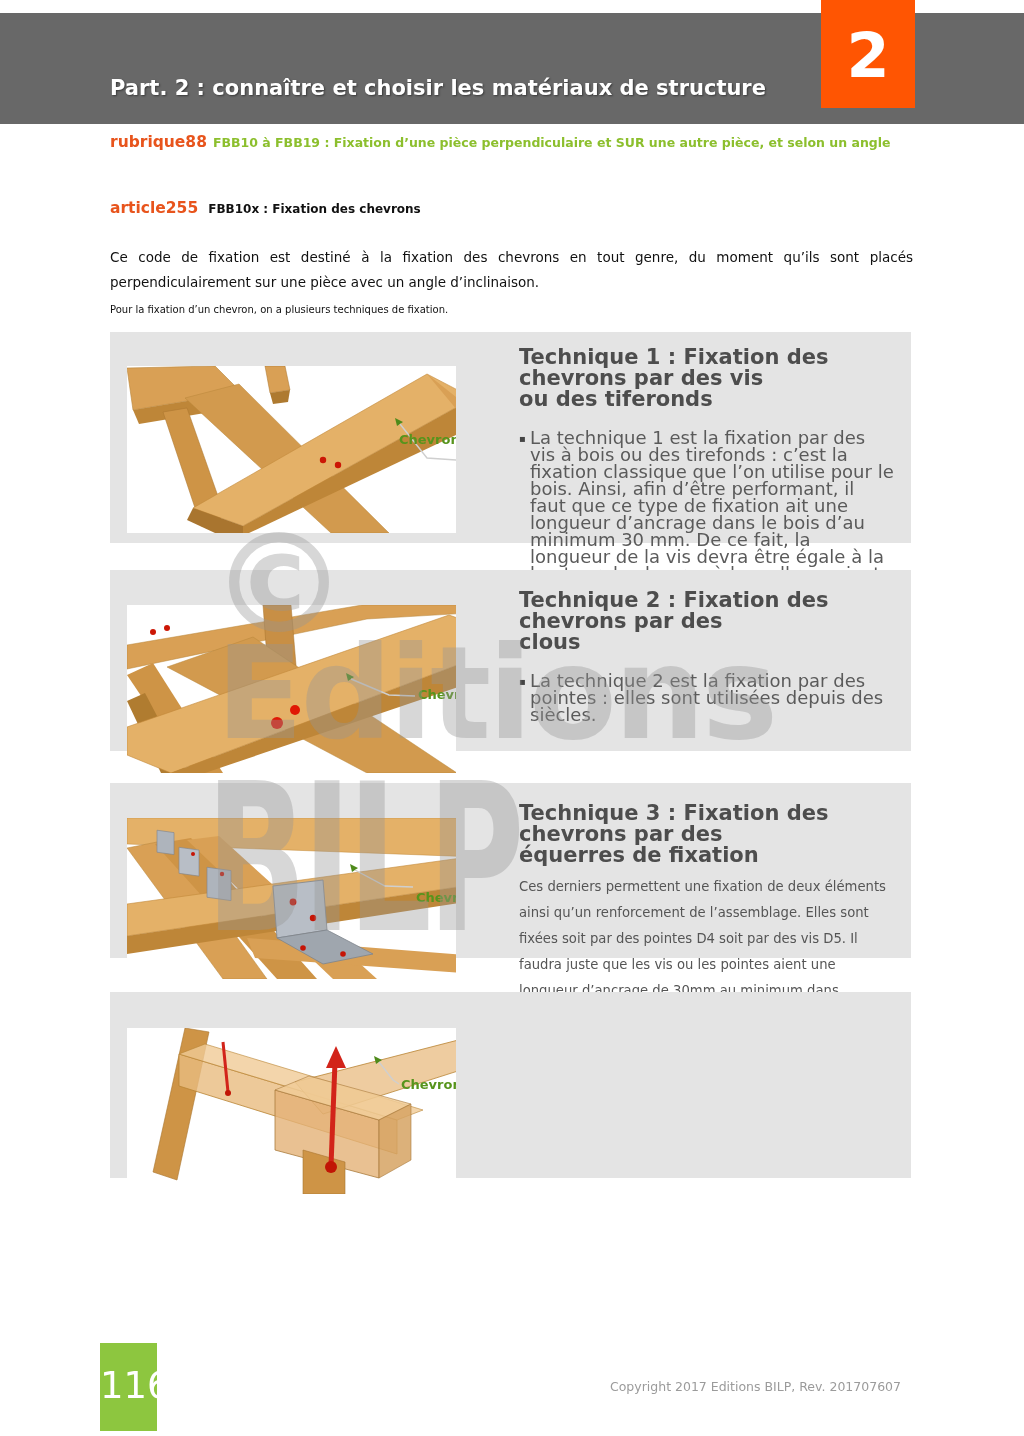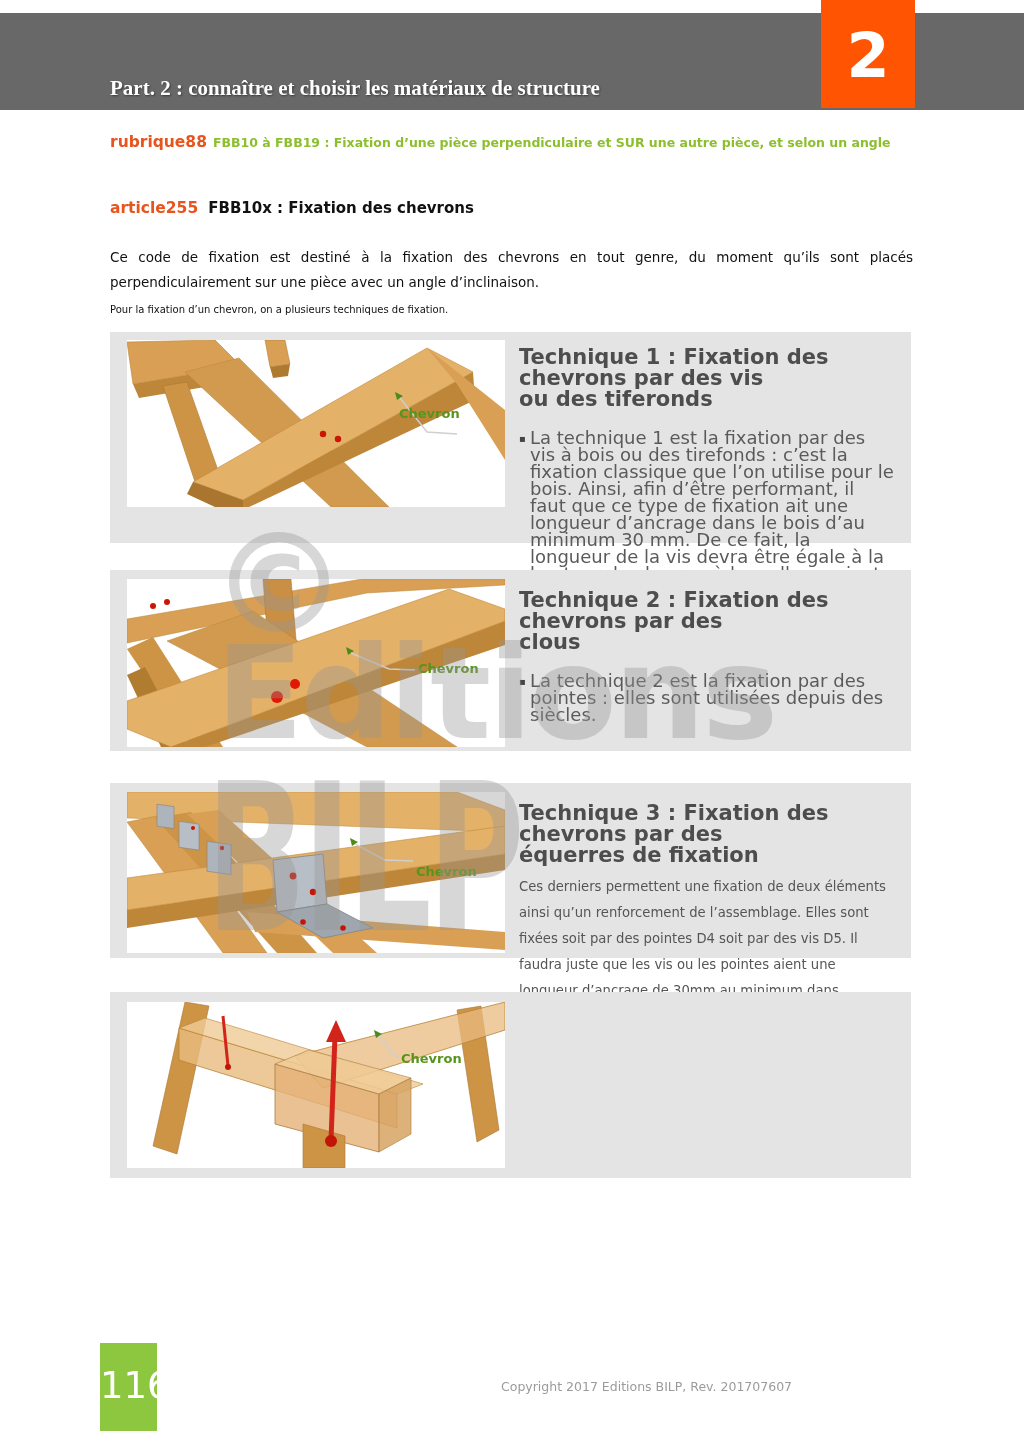--- a/index.html
+++ b/index.html
@@ -1,41 +1,41 @@
 <!DOCTYPE html>
 <html lang="fr"><head>
 <meta charset="utf-8">
 <style>
   html,body{margin:0;padding:0;background:#fff;}
   .page{position:relative;width:1024px;height:1436px;background:#fff;overflow:hidden;
         font-family:"DejaVu Sans","Liberation Sans",sans-serif;}
 
   
-  .header-bar{position:absolute;left:0;top:13px;width:1024px;height:97px;background:#686868;font-family:Liberation Serif, serif;}
+  .header-bar{position:absolute;left:0;top:13px;width:1024px;height:111px;background:#686868;}
   .header-title{position:absolute;left:110px;top:63px;color:#fff;font-size:21px;font-weight:bold;
                 text-shadow:1px 1px 2px rgba(0,0,0,.45);white-space:nowrap;}
   .chapter-box{position:absolute;left:821px;top:0;width:94px;height:108px;background:#FF5502;}
   .chapter-num{position:absolute;left:0;top:0;width:94px;height:108px;line-height:112px;
                text-align:center;color:#fff;font-size:62px;font-weight:bold;}
 
   
   .rubrique-line{position:absolute;left:110px;top:132px;white-space:nowrap;}
   .code-orange{color:#E8541C;font-size:15.5px;font-weight:bold;}
   .rubrique-green{color:#8CBF2D;font-size:12.5px;font-weight:bold;margin-left:6px;}
   .article-line{position:absolute;left:110px;top:198px;white-space:nowrap;}
-  .article-title{color:#111;font-size:15px;font-weight:bold;margin-left:10px;}
+  .article-title{color:#111;font-size:12px;font-weight:bold;margin-left:10px;}
 
   
   .intro-p1{position:absolute;left:110px;top:231px;width:803px;font-size:13.5px;line-height:25px;
             color:#111;text-align:justify;}
   .intro-p2{position:absolute;left:110px;top:294px;width:803px;font-size:10px;color:#111;}
 
   
   .tech-block{position:absolute;left:110px;width:801px;background:#E4E4E4;}
-  .tech-image{position:absolute;left:17px;width:378px;background:#fff;overflow:hidden;}
+  .tech-image{position:absolute;left:17px;width:329px;background:#fff;overflow:hidden;margin-top:26px;}
   .tech-image svg{display:block;}
   .chevron-label{position:absolute;color:#57941C;font-size:13px;font-weight:bold;white-space:nowrap;}
   .tech-text{position:absolute;left:409px;width:376px;}
   .tech-text h3{margin:0;color:#4D4D4D;font-size:21px;font-weight:bold;line-height:21px;}
   .gap18{height:19px;}
   .gap8{height:8px;}
   .bullet-row{display:flex;}
   .bullet-glyph{flex:0 0 11px;font-size:10px;color:#444;line-height:17px;padding-top:1px;}
   .bullet-text{margin:0;font-size:18px;line-height:17px;color:#5A5A5A;}
   .loose-text{margin:0;font-size:13.2px;line-height:26px;color:#555;}
@@ -45,21 +45,21 @@
              color:rgba(150,150,150,.38);font-weight:bold;}
   .wm-c{position:absolute;left:210px;top:516px;font-size:138px;line-height:1;}
   .wm-editions{position:absolute;left:216px;top:630px;font-size:128px;line-height:1;letter-spacing:-3px;}
   .wm-bilp{position:absolute;left:206px;top:756px;font-size:132px;line-height:1;letter-spacing:-4px;
            transform:scaleY(1.55);transform-origin:left top;}
 
   
   .page-num-box{position:absolute;left:100px;top:1343px;width:57px;height:88px;background:#8DC63F;}
   .page-num{position:absolute;left:0;top:0;width:57px;height:88px;line-height:86px;text-align:center;
             color:#fff;font-size:37px;}
-  .copyright{position:absolute;left:501px;top:1379px;width:400px;
+  .copyright{position:absolute;left:501px;top:1379px;width:400px;text-align:right;
              font-size:12.5px;color:#9B9B9B;}
 </style>
 </head>
 <body>
 
 <div class="page">
 
   <div class="header-bar">
     <div class="header-title">Part. 2 : connaître et choisir les matériaux de structure</div>
   </div>

